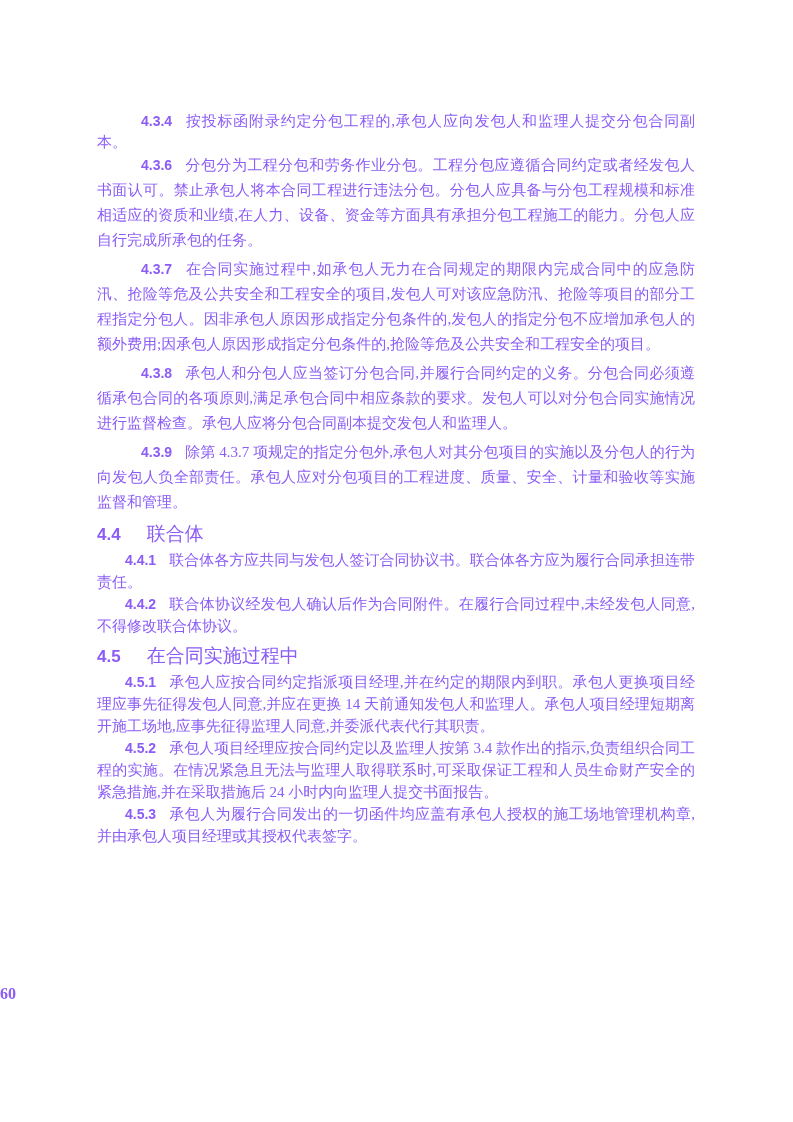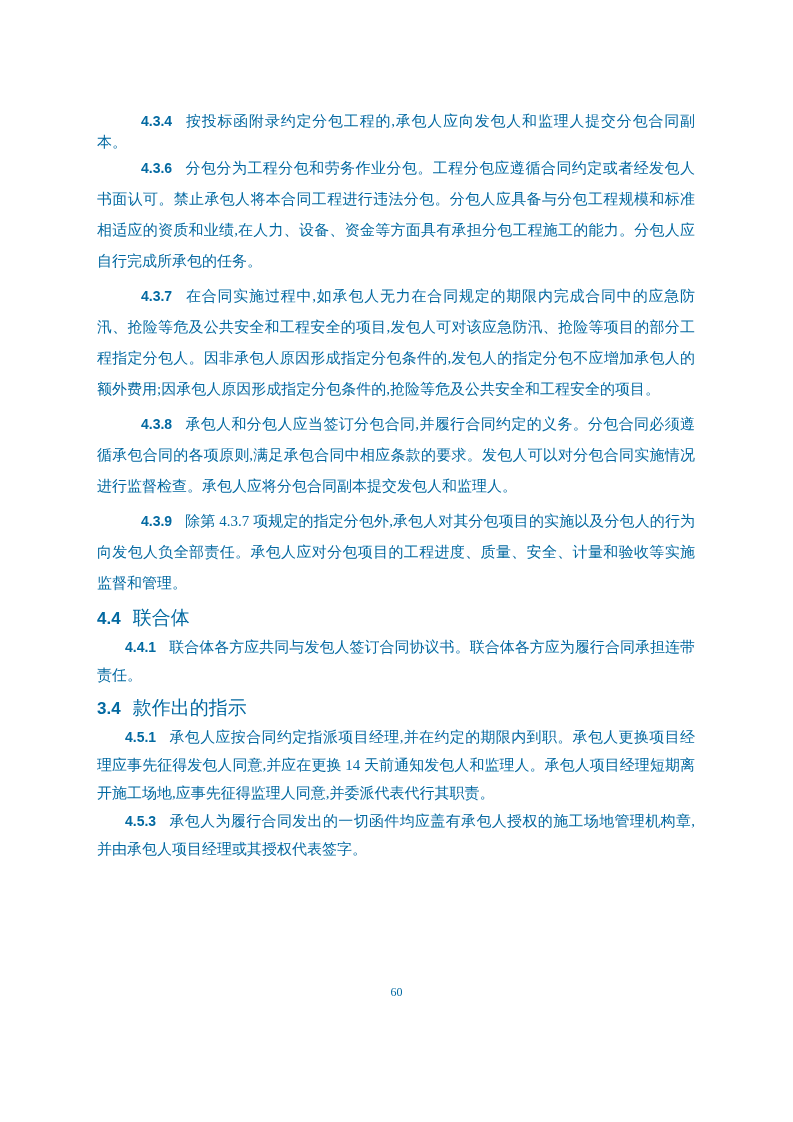--- a/index.html
+++ b/index.html
@@ -2,61 +2,61 @@
 <html><head>
 <meta charset="utf-8">
 <style>
   html,body{margin:0;padding:0;background:#e8e8e8;}
   .page{
     position:relative;
     width:793px;height:1122px;
     background:#ffffff;
     margin:0 auto;
     font-family:"Liberation Serif","DejaVu Serif",serif;
-    color:#0369a1;
+    color:#8b5cf6;
     overflow:hidden;
   }
   .content{
     position:absolute;
     left:97px;top:111px;
     width:598px;
   }
   p{margin:0;}
   .clause-a{ 
     font-size:15px;line-height:21px;
     text-align:justify;text-indent:44px;
   }
   .clause-b{ 
-    font-size:15px;line-height:31px;
+    font-size:15px;line-height:25px;
     text-align:justify;text-indent:44px;
     margin-top:4px;
   }
   .clause-b.first{margin-top:0;}
   .clause-c{ 
-    font-size:15px;line-height:28px;
+    font-size:15px;line-height:22px;
     text-align:justify;text-indent:28px;
   }
   .h-sec{
     font-size:19px;line-height:25px;
     font-weight:400;
     margin:6px 0 2px 0;
   }
   .num{
     font-family:"Liberation Sans","DejaVu Sans",sans-serif;
     font-weight:700;font-size:14px;
     margin-right:13px;
   }
   .hnum{
     font-family:"Liberation Sans","DejaVu Sans",sans-serif;
     font-weight:700;font-size:17px;
-    margin-right:12px;
+    margin-right:26px;
   }
   .footer{
     position:absolute;left:0;right:0;top:985px;
-    text-align:center;font-size:12px;
+    text-align:left;font-size:16px;font-weight:bold;
   }
 </style>
 </head>
 <body>
 
 <div class="page">
   <div class="content">
 
     <p class="clause-a"><span class="num">4.3.4</span><span>按投标函附录约定分包工程的,承包人应向发包人和监理人提交分包合同副本。</span></p>
 
@@ -68,25 +68,27 @@
 
     <p class="clause-b"><span class="num">4.3.8</span><span>承包人和分包人应当签订分包合同,并履行合同约定的义务。分包合同必须遵循承包合同的各项原则,满足承包合同中相应条款的要求。发包人可以对分包合同实施情况进行监督检查。承包人应将分包合同副本提交发包人和监理人。</span></p>
 
     <p class="clause-b"><span class="num">4.3.9</span><span>除第 4.3.7 项规定的指定分包外,承包人对其分包项目的实施以及分包人的行为向发包人负全部责任。承包人应对分包项目的工程进度、质量、安全、计量和验收等实施监督和管理。</span></p>
 
 
     <h2 class="h-sec"><span class="hnum">4.4</span><span>联合体</span></h2>
 
     <p class="clause-c"><span class="num">4.4.1</span><span>联合体各方应共同与发包人签订合同协议书。联合体各方应为履行合同承担连带责任。</span></p>
 
+    <p class="clause-c"><span class="num">4.4.2</span><span>联合体协议经发包人确认后作为合同附件。在履行合同过程中,未经发包人同意,不得修改联合体协议。</span></p>
 
 
-    <h2 class="h-sec"><span class="hnum">3.4</span><span>款作出的指示</span></h2>
+    <h2 class="h-sec"><span class="hnum">4.5</span><span>在合同实施过程中</span></h2>
 
     <p class="clause-c"><span class="num">4.5.1</span><span>承包人应按合同约定指派项目经理,并在约定的期限内到职。承包人更换项目经理应事先征得发包人同意,并应在更换 14 天前通知发包人和监理人。承包人项目经理短期离开施工场地,应事先征得监理人同意,并委派代表代行其职责。</span></p>
 
+    <p class="clause-c"><span class="num">4.5.2</span><span>承包人项目经理应按合同约定以及监理人按第 3.4 款作出的指示,负责组织合同工程的实施。在情况紧急且无法与监理人取得联系时,可采取保证工程和人员生命财产安全的紧急措施,并在采取措施后 24 小时内向监理人提交书面报告。</span></p>
 
     <p class="clause-c"><span class="num">4.5.3</span><span>承包人为履行合同发出的一切函件均应盖有承包人授权的施工场地管理机构章,并由承包人项目经理或其授权代表签字。</span></p>
 
   </div>
 
   <div class="footer">60</div>
 </div>
 
 </body></html>

